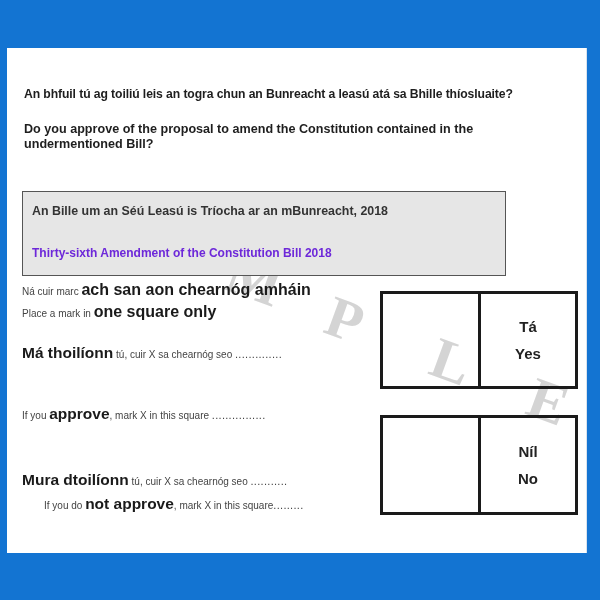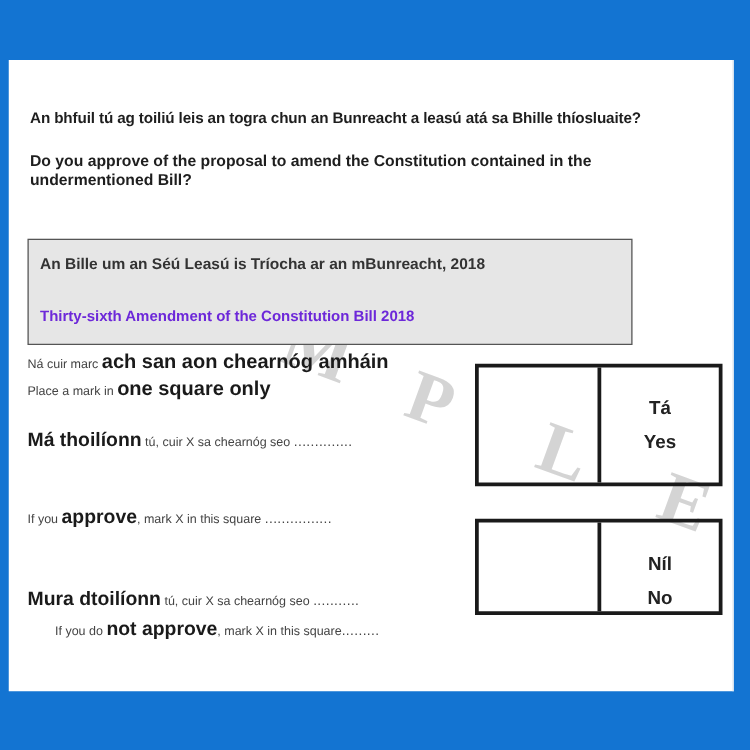--- a/index.html
+++ b/index.html
@@ -109,21 +109,21 @@
     </div>
   </div>
 
   <div class="line" style="top:423px;">
     <span class="big">Mura dtoilíonn</span><span class="small"> tú, cuir X sa chearnóg seo </span><span class="dots">...........</span>
   </div>
   <div class="line" style="top:447px;margin-left:22px;">
     <span class="small">If you do </span><span class="big">not approve</span><span class="small">, mark X in this square</span><span class="dots">.........</span>
   </div>
 
-  <div class="vote-box" style="left:373px; top:367px; height:77px;padding-left:12px;">
+  <div class="vote-box" style="left:373px; top:367px; height:100px;padding-left:12px;">
     <div class="mark-square"></div>
     <div class="label-cell">
       <span class="l1" style="margin-top:20px;">Níl</span>
       <span class="l2">No</span>
     </div>
   </div>
 
 </div>
 
 </body></html>

